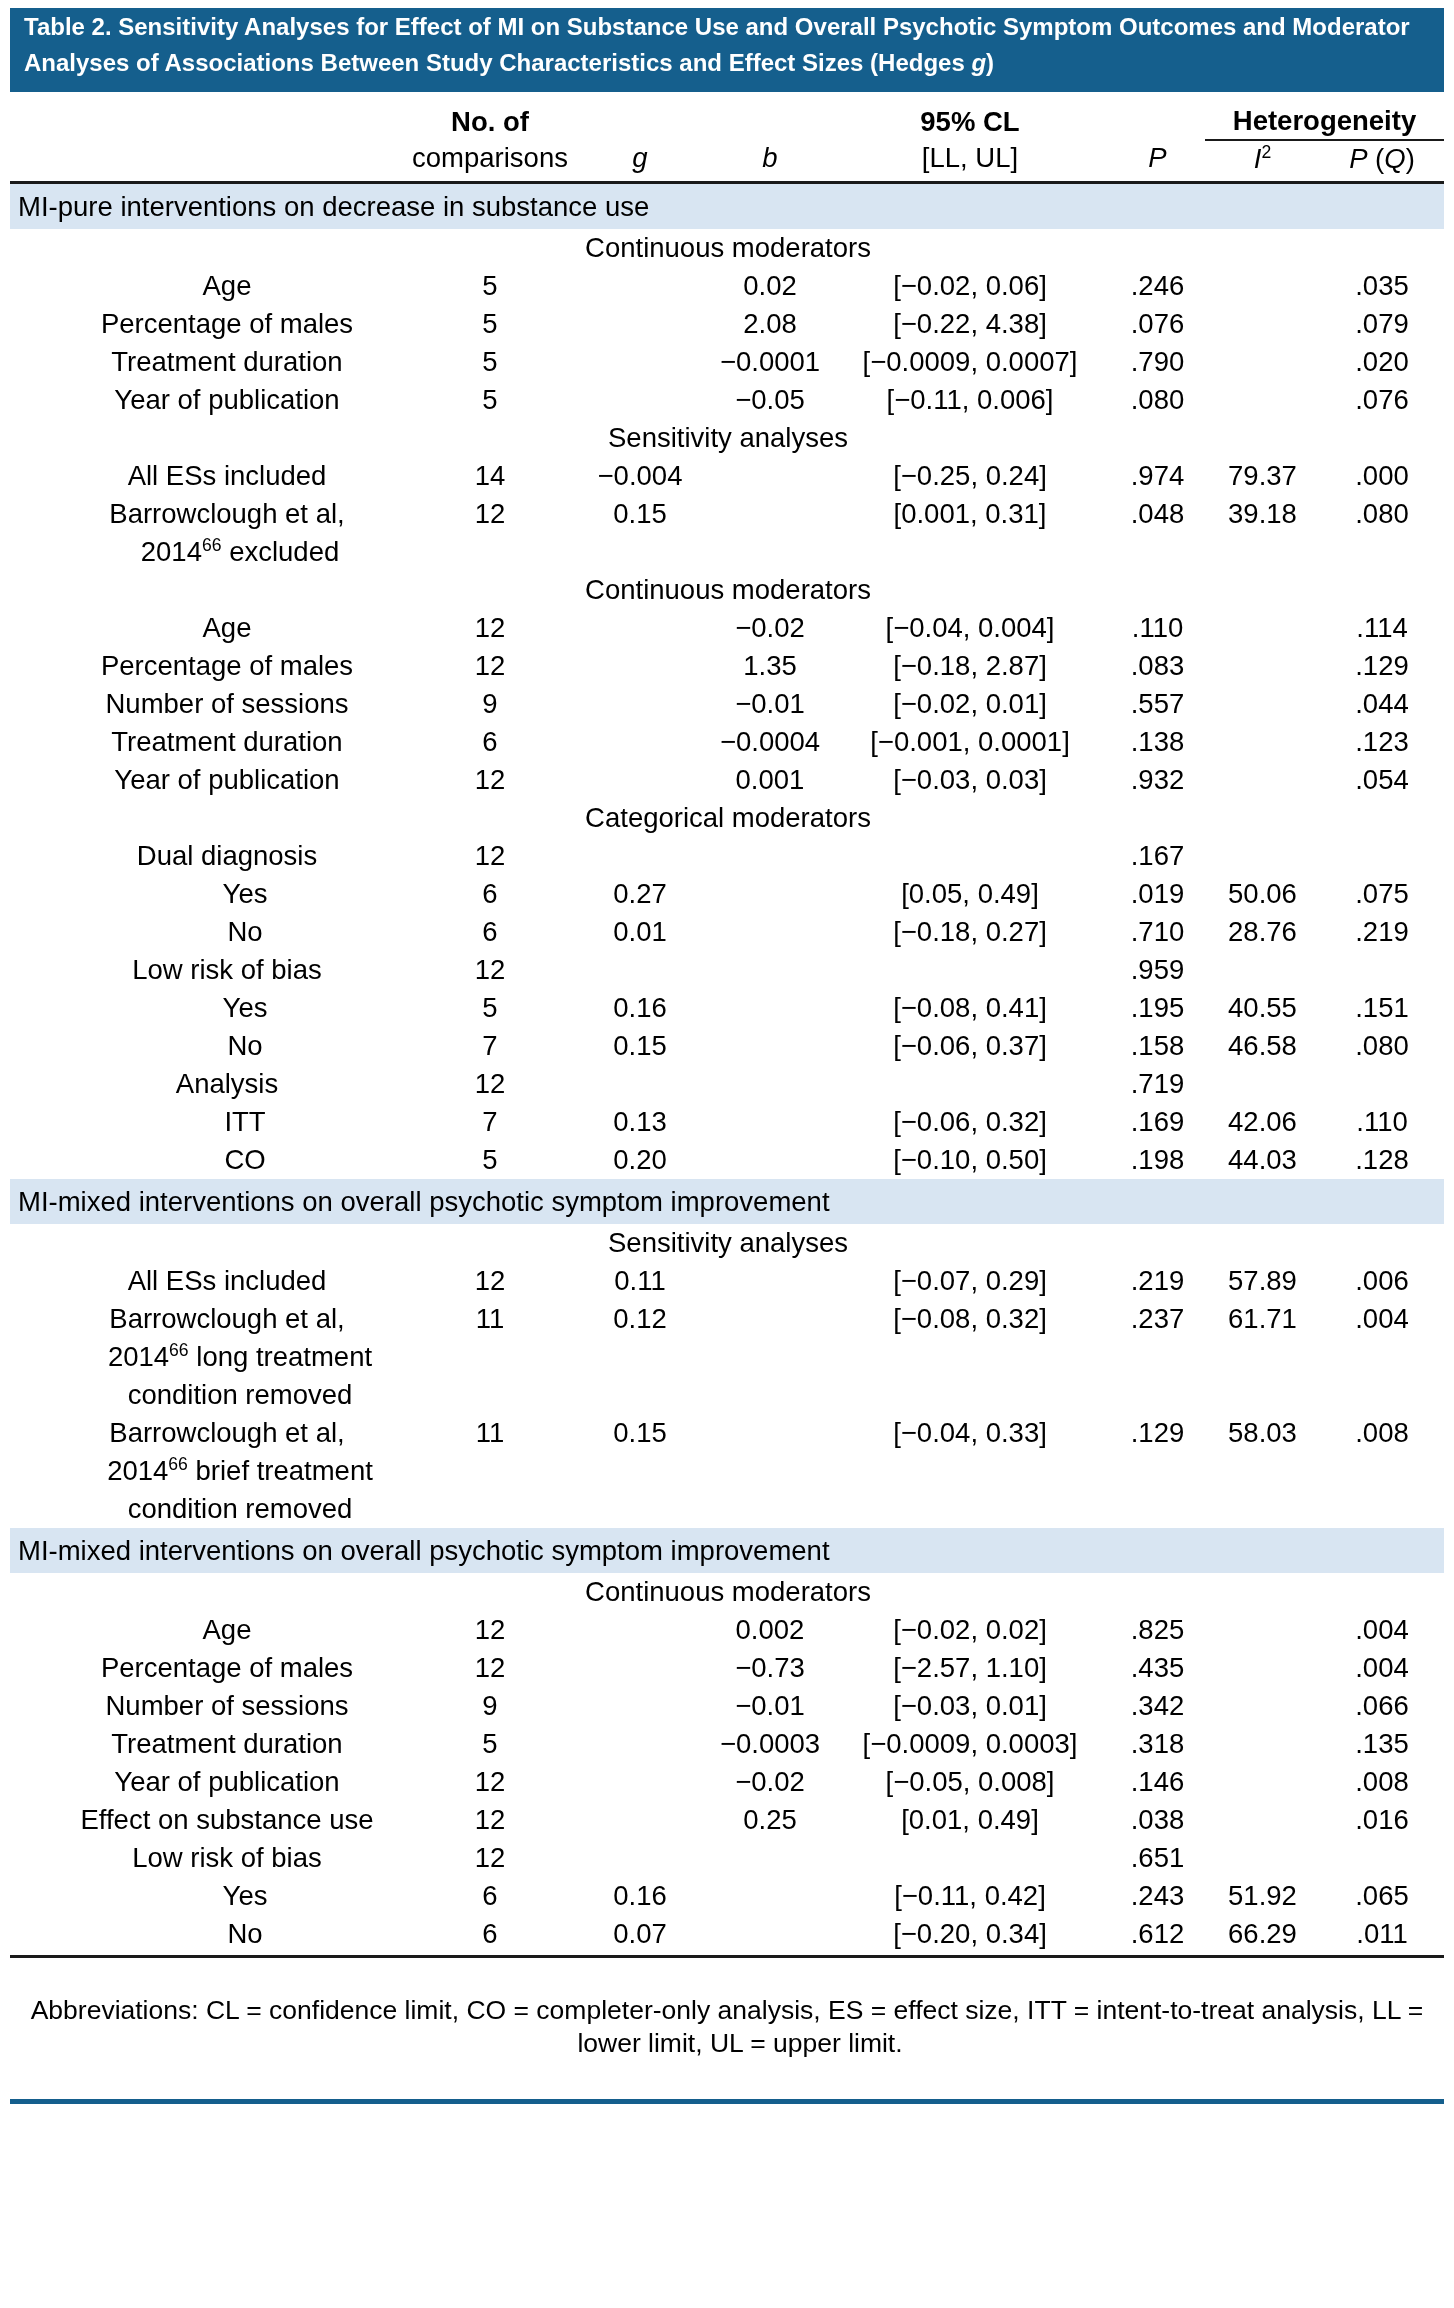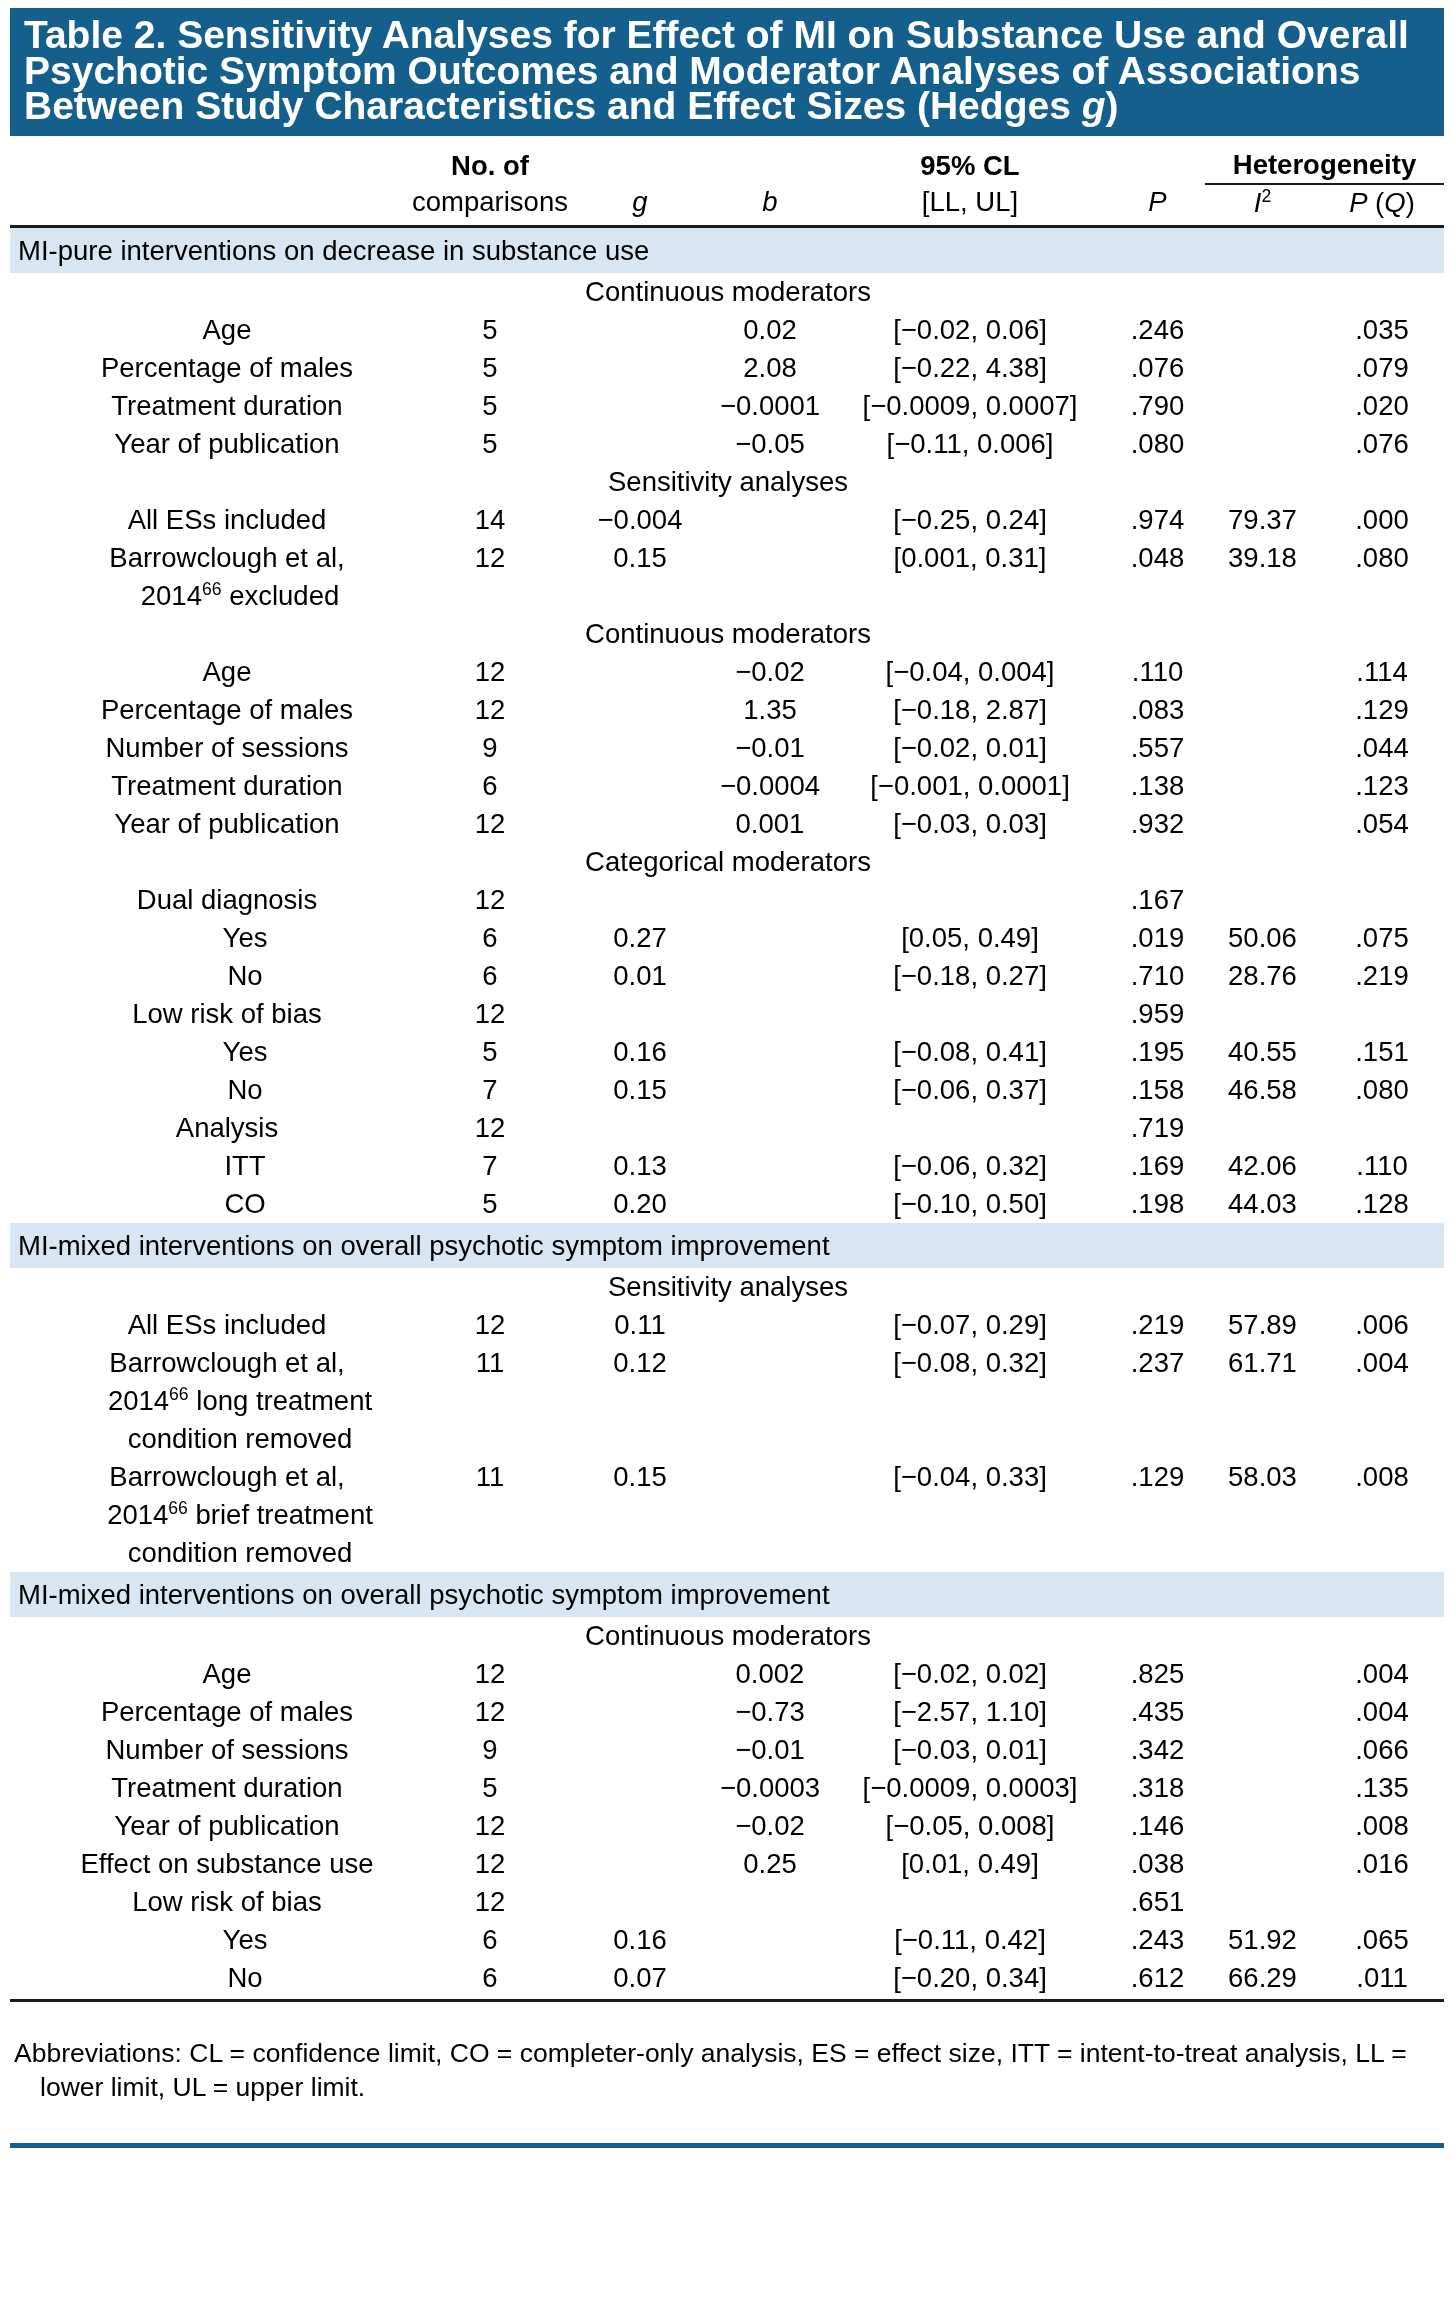--- a/index.html
+++ b/index.html
@@ -1,37 +1,37 @@
 <!DOCTYPE html>
 <html style="--banner: #155f8d; --section: #d8e5f2; --rule: #1a1a1a;"><head>
 <meta charset="utf-8">
 <style>
   html,body{margin:0;padding:0;}
   body{width:1454px;background:#ffffff;color:#000;font-family:"Liberation Sans",sans-serif;font-size:27.5px;}
   .page{padding:8px 10px 0;}
-  .banner{background:var(--banner,#155f8d);color:#fff;font-weight:700;font-size:39px;line-height:35.5px;padding:9px 14px 12px;}
+  .banner{background:var(--banner,#155f8d);color:#fff;font-weight:700;font-size:24px;line-height:35.5px;padding:1px 14px 12px;}
   .banner i{font-style:italic;}
   table{width:1434px;table-layout:fixed;border-collapse:collapse;margin-top:3px;}
   th,td{padding:0 2px;vertical-align:top;line-height:38px;}
   thead th{font-weight:400;line-height:36px;}
   tr.hrow-top th{padding-top:8px;vertical-align:bottom;font-weight:bold;}
   th.het{border-bottom:2.5px solid var(--rule,#1a1a1a);}
   tr.hrow-bottom th{border-bottom:3px solid var(--rule,#1a1a1a);padding-bottom:4px;}
   .num{text-align:center;}
   td.label{text-align:center;}
   .ind0{padding-left:4px;}
   .ind1{padding-left:36px;}
   .ind2{padding-left:72px;}
   .wrap{padding-left:26px;}
   tr.section td{background:var(--section,#d8e5f2);padding:4px 6px 4px 8px;line-height:37px;}
   tr.group td{padding-left:4px;}
   sup{font-size:64%;line-height:0;}
   i{font-style:italic;}
   .foot-rule{border-top:3px solid var(--rule,#1a1a1a);margin-top:2px;}
-  .footnote{font-size:26.5px;line-height:33.5px;padding:9px 4px 12px 30px;text-indent:-26px;}
+  .footnote{font-size:26.5px;line-height:33.5px;padding:9px 4px 12px 30px;text-indent:-26px;text-align:center;}
   .bottom-rule{border-top:5px solid var(--banner,#155f8d);margin-bottom:10px;}
 </style>
 </head>
 <body>
 
 <div class="page">
 
   <div class="banner">
     <span>Table 2. Sensitivity Analyses for Effect of MI on Substance Use and Overall Psychotic Symptom Outcomes and Moderator Analyses of Associations Between Study Characteristics and Effect Sizes (Hedges <i>g</i>)</span>
   </div>

